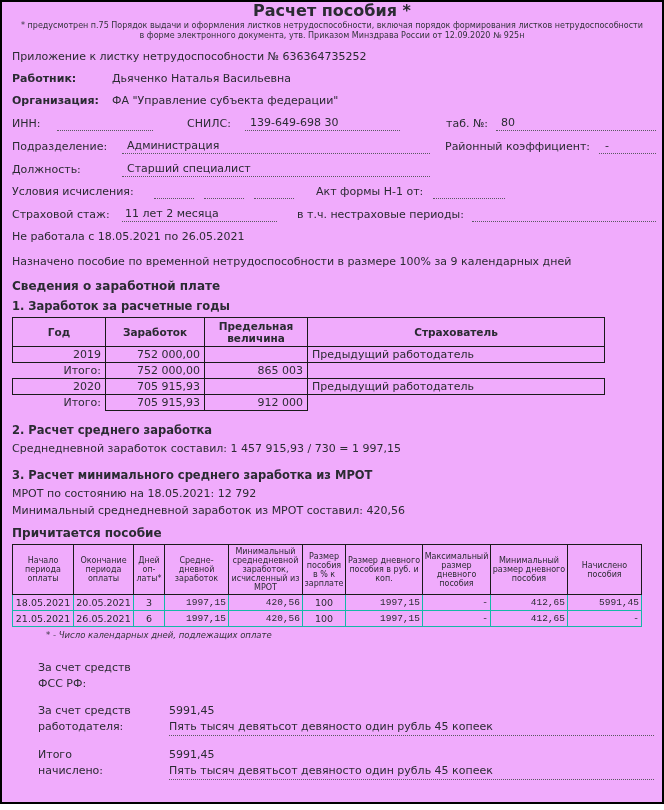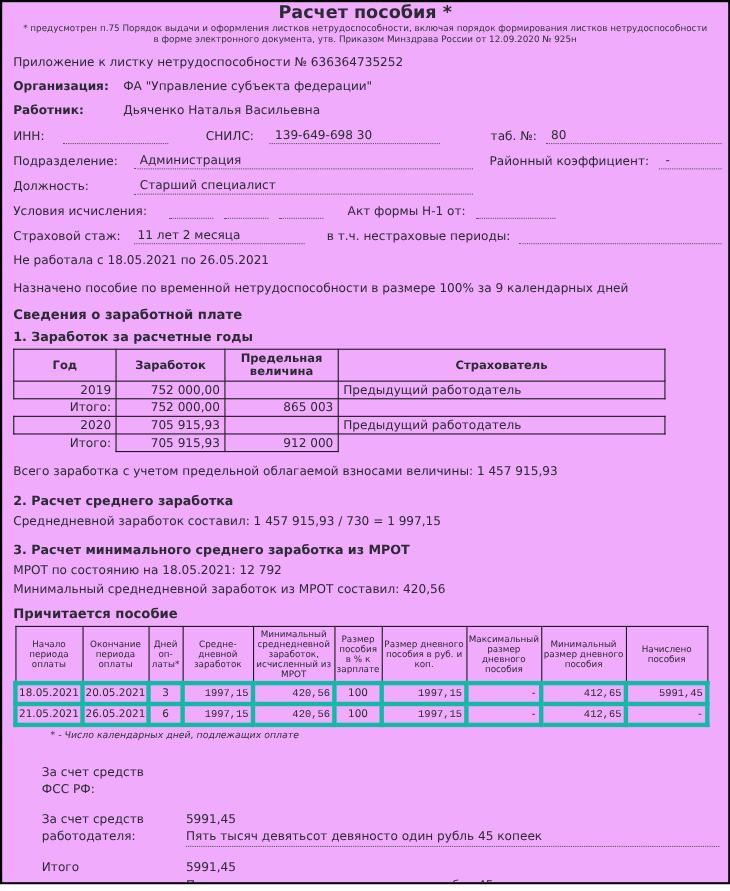--- a/index.html
+++ b/index.html
@@ -27,21 +27,21 @@
   table { border-collapse:collapse; table-layout:fixed; }
   .t1 { width:592px; margin-top:2px; }
   .t1 th { border:1px solid #1a1a1a; font-weight:bold; font-size:10.5px; line-height:12px; padding:2px 2px; text-align:center; vertical-align:middle; }
   .t1 td { font-size:11px; line-height:14px; padding:0 4px; height:15px; overflow:hidden; }
   .t1 .b { border:1px solid #1a1a1a; }
   .t1 .r { text-align:right; }
   .t1 .c { text-align:right; }
 
   .t2 { width:629px; margin-top:4px; }
   .t2 th { border:1px solid #1a1a1a; font-weight:normal; font-size:8px; line-height:9px; padding:2px 1px; text-align:center; vertical-align:middle; overflow:hidden; }
-  .t2 td { border:4px solid #14b8a6; font-size:9.5px; line-height:13px; padding:1px 2px; height:13px; overflow:hidden; white-space:nowrap; }
+  .t2 td { border:1px solid #14b8a6; font-size:9.5px; line-height:13px; padding:1px 2px; height:13px; overflow:hidden; white-space:nowrap; }
   .t2 .c { text-align:center; }
   .t2 .r { text-align:right;font-family:Liberation Mono, monospace; }
   .t2 .dt { text-align:center; padding:1px 0; }
 
   .tfoot { font-style:italic; font-size:8.5px; margin:3px 0 0 34px; color:#33333b; }
 
   .pay { margin-left:26px; margin-top:20px; }
   .pay-row { display:flex; margin-bottom:11px; }
   .pay-label { width:131px; line-height:16px; }
   .pay-value { flex:1; line-height:16px; margin-right:2px; }
@@ -57,27 +57,27 @@
   <div class="foot-note">
     <div>* предусмотрен п.75 Порядок выдачи и оформления листков нетрудоспособности, включая порядок формирования листков нетрудоспособности</div>
     <div>в форме электронного документа, утв. Приказом Минздрава России от 12.09.2020 № 925н</div>
   </div>
 
   <div class="content">
 
     <div class="trow">Приложение к листку нетрудоспособности № 636364735252</div>
 
     <div class="frow">
+      <span class="lblb w96">Работник:</span>
+      <span style="padding-left:4px">Дьяченко Наталья Васильевна</span>
+    </div>
+
+    <div class="frow">
       <span class="lblb w96">Организация:</span>
       <span style="padding-left:4px">ФА "Управление субъекта федерации"</span>
-    </div>
-
-    <div class="frow">
-      <span class="lblb w96">Работник:</span>
-      <span style="padding-left:4px">Дьяченко Наталья Васильевна</span>
     </div>
 
     <div class="frow">
       <span style="width:45px">ИНН:</span>
       <span class="dots" style="width:96px"></span>
       <span style="width:34px"></span>
       <span style="width:58px">СНИЛС:</span>
       <span class="dots vpad" style="width:155px">139-649-698 30</span>
       <span style="width:46px"></span>
       <span style="width:50px">таб. №:</span>
@@ -160,21 +160,20 @@
       </tr>
       <tr>
         <td class="r">Итого:</td>
         <td class="b r">705 915,93</td>
         <td class="b r">912 000</td>
         <td></td>
       </tr>
     </tbody>
       </table>
 
-    <div class="line" style="margin-top:10px">Всего заработка с учетом предельной облагаемой взносами величины: 1 457 915,93</div>
 
     <div class="sub-head">2. Расчет среднего заработка</div>
     <div class="line">Среднедневной заработок составил: 1 457 915,93 / 730 = 1 997,15</div>
 
     <div class="sub-head">3. Расчет минимального среднего заработка из МРОТ</div>
     <div class="line">МРОТ по состоянию на 18.05.2021: 12 792</div>
     <div class="line">Минимальный среднедневной заработок из МРОТ составил: 420,56</div>
 
     <div class="center-head" style="margin-top:8px; margin-bottom:2px">Причитается пособие</div>
 

